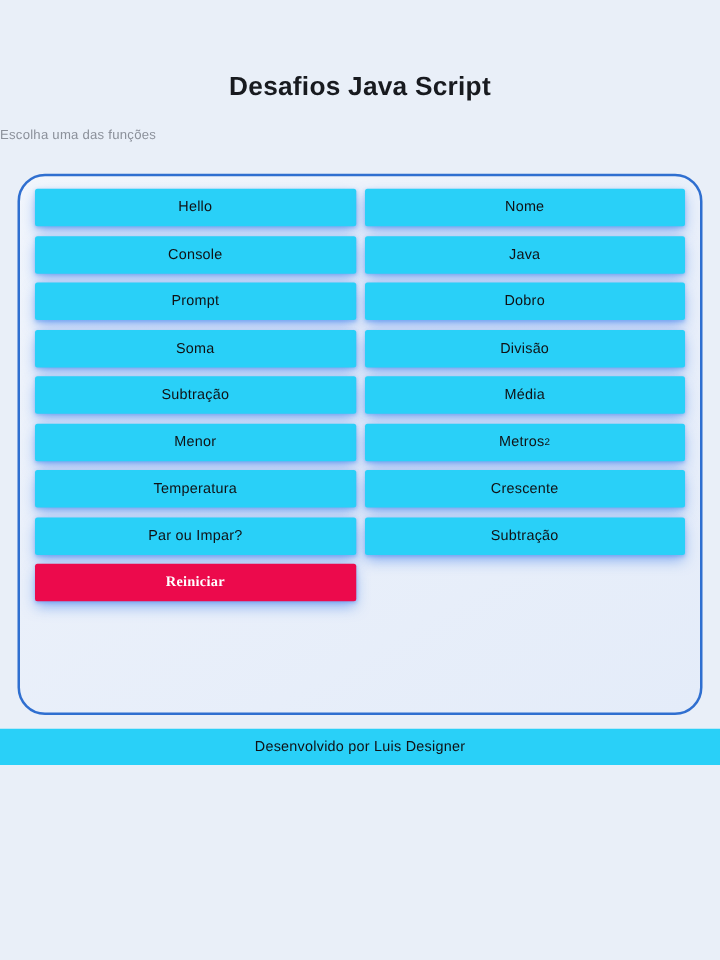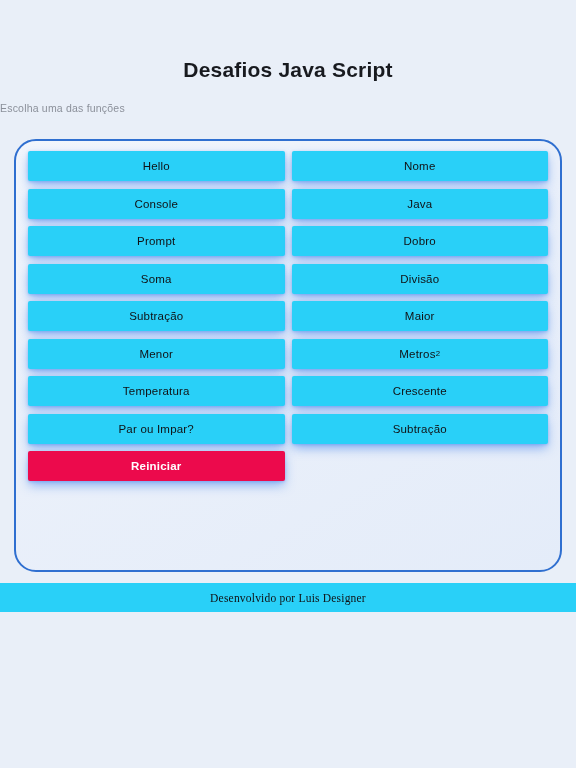--- a/index.html
+++ b/index.html
@@ -76,40 +76,40 @@
     box-shadow: 0 5px 11px -1px rgba(73,134,238,0.62),
                 0 1px 3px rgba(90,150,240,0.45);
     padding: 0;
     text-align: center;
     white-space: nowrap;
   }
   .func-btn.reset {
     background: #ec0a4c;
     color: #ffffff;
     font-weight: bold;
+    font-family: Liberation Serif, serif;
   }
   .func-btn sup {
     font-size: 0.68em;
     vertical-align: super;
     line-height: 0;
   }
   .footer-bar {
     position: absolute;
     left: 0;
     top: 583px;
     width: 576px;
     height: 29px;
     background: #29d0f8;
     display: flex;
     align-items: center;
     justify-content: center;
     color: #101114;
     font-size: 11.5px;
     letter-spacing: 0.2px;
-    font-family: Liberation Serif, serif;
   }
 </style>
 </head>
 <body>
 
 <div class="page">
 
   <h1 class="page-title">Desafios Java Script</h1>
 
   <p class="page-subtitle">Escolha uma das funções</p>
@@ -118,21 +118,21 @@
     <div class="btn-grid">
         <button class="func-btn">Hello</button>
         <button class="func-btn">Nome</button>
         <button class="func-btn">Console</button>
         <button class="func-btn">Java</button>
         <button class="func-btn">Prompt</button>
         <button class="func-btn">Dobro</button>
         <button class="func-btn">Soma</button>
         <button class="func-btn">Divisão</button>
         <button class="func-btn">Subtração</button>
-        <button class="func-btn">Maior</button>
+        <button class="func-btn">Média</button>
         <button class="func-btn">Menor</button>
         <button class="func-btn">Metros<sup>2</sup></button>
         <button class="func-btn">Temperatura</button>
         <button class="func-btn">Crescente</button>
         <button class="func-btn">Par ou Impar?</button>
         <button class="func-btn">Subtração</button>
         <button class="func-btn reset">Reiniciar</button>
       </div>
   </div>
 

